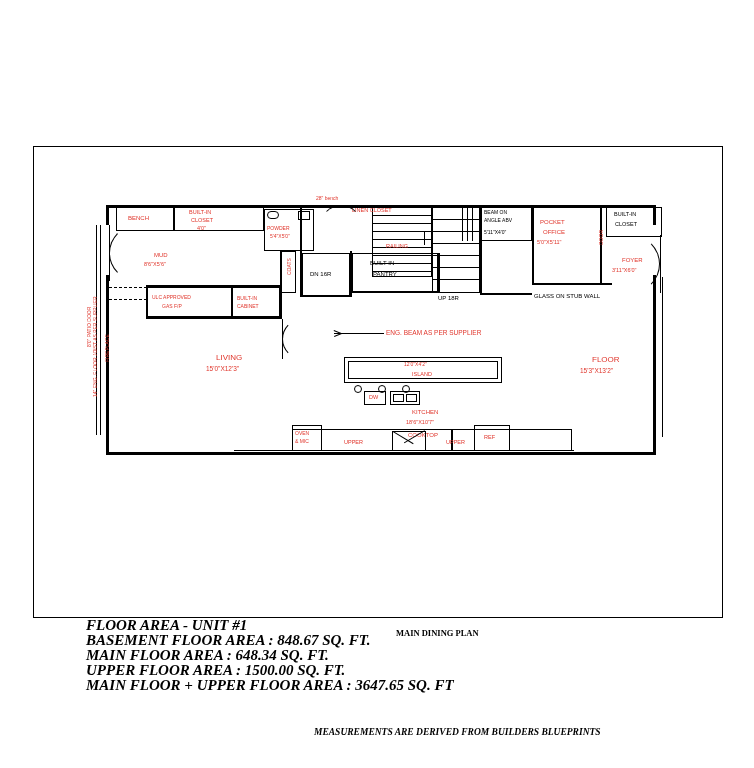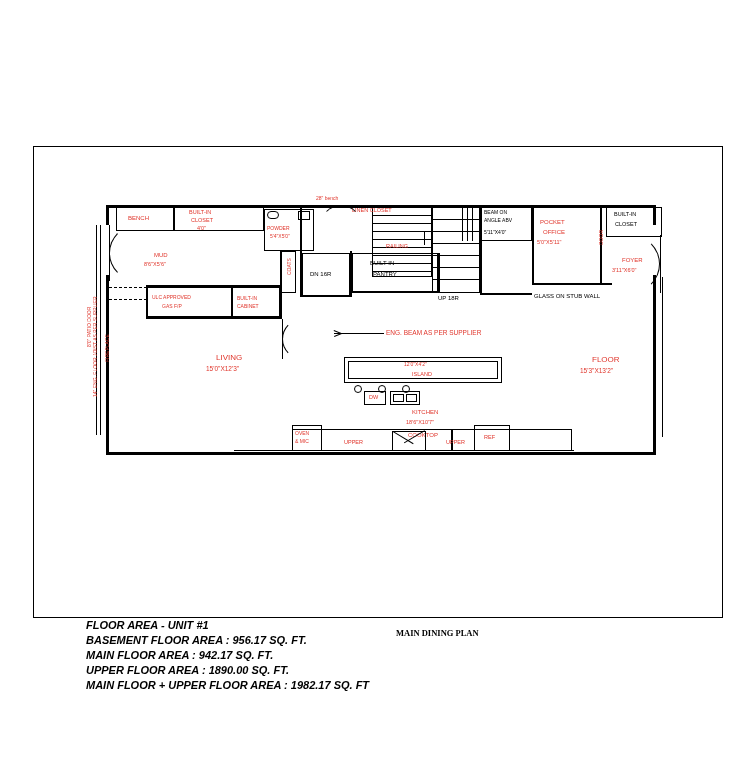--- a/index.html
+++ b/index.html
@@ -11,21 +11,21 @@
   .red{color:#e0362c;}
   .blk{color:#000;}
   .t5{font-size:5px;}
   .t55{font-size:5.5px;}
   .t6{font-size:6px;}
   .t65{font-size:6.5px;}
   .t8{font-size:8px;}
   .ctr{text-align:center;}
   .vert{transform:rotate(-90deg);transform-origin:left top;}
   .legend{position:absolute;left:52px;top:471px;width:400px;}
-  .legend div{font-size:11px;font-weight:bold;font-style:italic;color:#000;line-height:15px;font-family:Liberation Sans, sans-serif;}
+  .legend div{font-size:15px;font-weight:bold;font-style:italic;color:#000;line-height:15px;font-family:Liberation Serif, serif;}
   .note{position:absolute;left:280px;top:580px;font-size:9.5px;font-weight:bold;font-style:italic;font-family:"Liberation Serif",serif;color:#000;}
   .mfp{position:absolute;left:362px;top:481px;font-size:8.5px;font-weight:bold;color:#000;font-family:"Liberation Serif",serif;}
   
   .w{position:absolute;background:#000;}
   .box{position:absolute;border:1px solid #000;box-sizing:border-box;}
   .thin{position:absolute;border:0.7px solid #000;box-sizing:border-box;}
   .arc{position:absolute;border:0.8px solid #000;border-radius:50%;box-sizing:border-box;}
 </style>
 </head>
 <body>
@@ -208,22 +208,23 @@
       <div class="arc" style="left:248px;top:172px;width:40px;height:40px;border-color:#000;border-bottom-color:transparent;border-right-color:transparent;border-top-color:transparent;"></div>
       <div class="w" style="left:248px;top:172px;width:1px;height:40px;"></div>
       <div class="arc" style="left:286px;top:58px;width:42px;height:42px;border-color:#000;border-left-color:transparent;border-bottom-color:transparent;border-right-color:transparent;"></div>
       <div class="w" style="left:286px;top:58px;width:42px;height:1px;"></div>
 
       <div class="txt t5 red vert" style="left:52px;top:200px;">8'0" PATIO DOOR</div>
     </div>
 
     <div class="legend">
       <div>FLOOR AREA - UNIT #1</div>
-      <div>BASEMENT FLOOR AREA : 956.17 SQ. FT.</div>
-      <div>MAIN FLOOR AREA : 942.17 SQ. FT.</div>
-      <div>UPPER FLOOR AREA : 1890.00 SQ. FT.</div>
-      <div>MAIN FLOOR + UPPER FLOOR AREA : 1982.17 SQ. FT</div>
+      <div>BASEMENT FLOOR AREA : 848.67 SQ. FT.</div>
+      <div>MAIN FLOOR AREA : 648.34 SQ. FT.</div>
+      <div>UPPER FLOOR AREA : 1500.00 SQ. FT.</div>
+      <div>MAIN FLOOR + UPPER FLOOR AREA : 3647.65 SQ. FT</div>
     </div>
 
     <div class="mfp">MAIN DINING PLAN</div>
+    <div class="note">MEASUREMENTS ARE DERIVED FROM BUILDERS BLUEPRINTS</div>
   </div>
 
 </div>
 
 </body></html>

